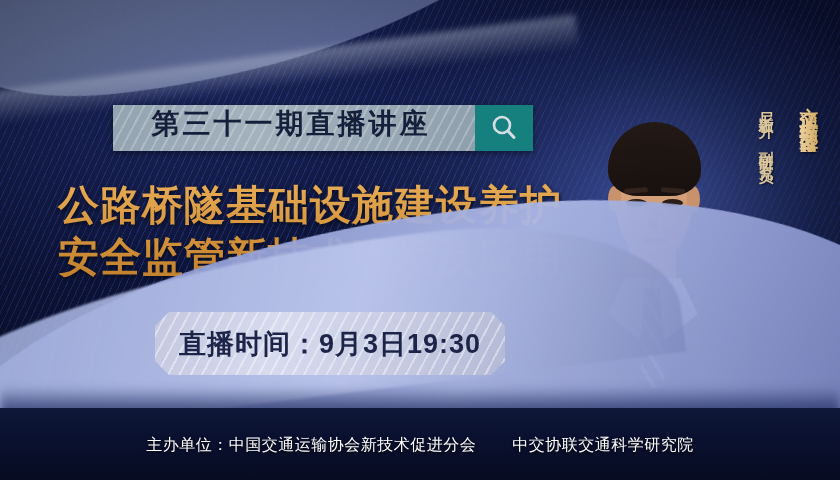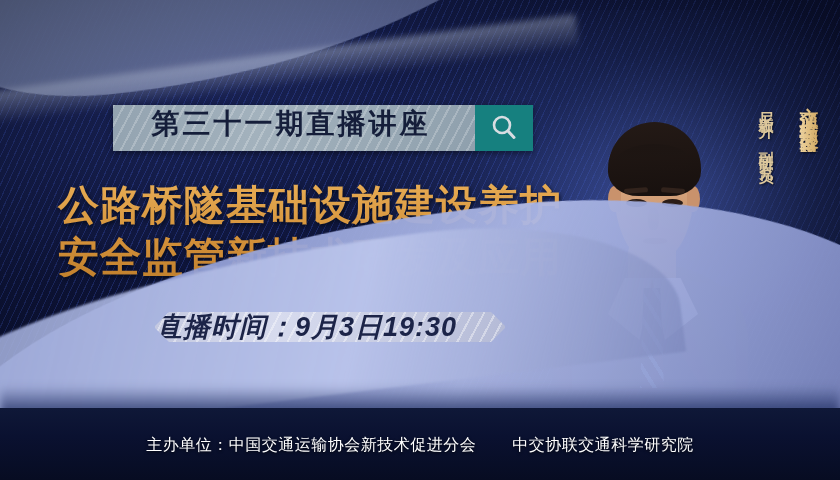--- a/index.html
+++ b/index.html
@@ -126,28 +126,27 @@
     background:linear-gradient(180deg,#e8ad55 0%,#d3913a 55%,#c07f2c 100%);
     -webkit-background-clip:text;background-clip:text;
     -webkit-text-fill-color:transparent;
     filter:drop-shadow(1px 2px 2px rgba(4,8,22,.85));
     text-align:center;
   }
   .main-title div{white-space:nowrap;}
 
   
   .time-pill{
-    position:absolute;left:155px;top:312px;width:350px;height:30px;
-    display:flex;align-items:center;justify-content:flex-start;
+    position:absolute;left:155px;top:312px;width:350px;height:63px;
+    display:flex;align-items:center;justify-content:center;
     background:linear-gradient(105deg,#c3c8e0 0%,#d7dbee 35%,#c6cbe2 70%,#b4bad6 100%);
     clip-path:polygon(14px 0, calc(100% - 14px) 0, 100% 14px, 100% calc(100% - 14px),
                       calc(100% - 14px) 100%, 14px 100%, 0 calc(100% - 14px), 0 14px);
     box-shadow:0 3px 10px rgba(0,0,0,.5);
     overflow:hidden;
-    font-style:italic;
   }
   .time-pill::after{
     content:"";position:absolute;inset:0;
     background:repeating-linear-gradient(118deg,
       rgba(255,255,255,.40) 0px, rgba(255,255,255,.40) 2px,
       rgba(255,255,255,0) 2px, rgba(255,255,255,0) 10px);
   }
   .time-pill .tp-label{
     position:relative;z-index:2;font-size:27px;font-weight:bold;
     color:#1c2448;letter-spacing:1px;white-space:nowrap;

